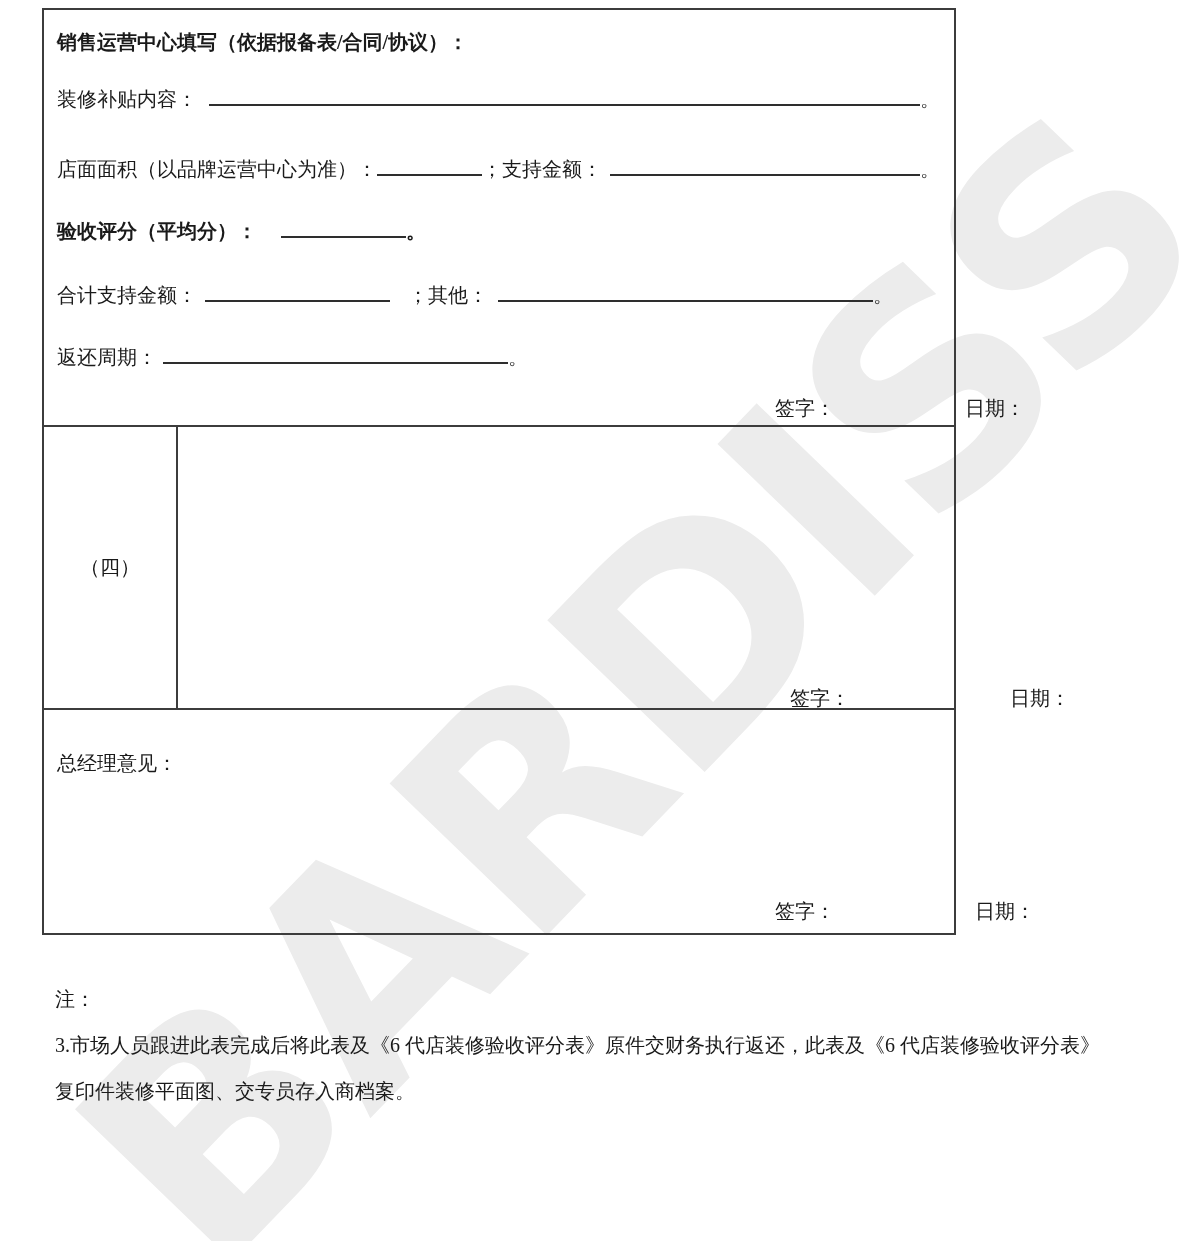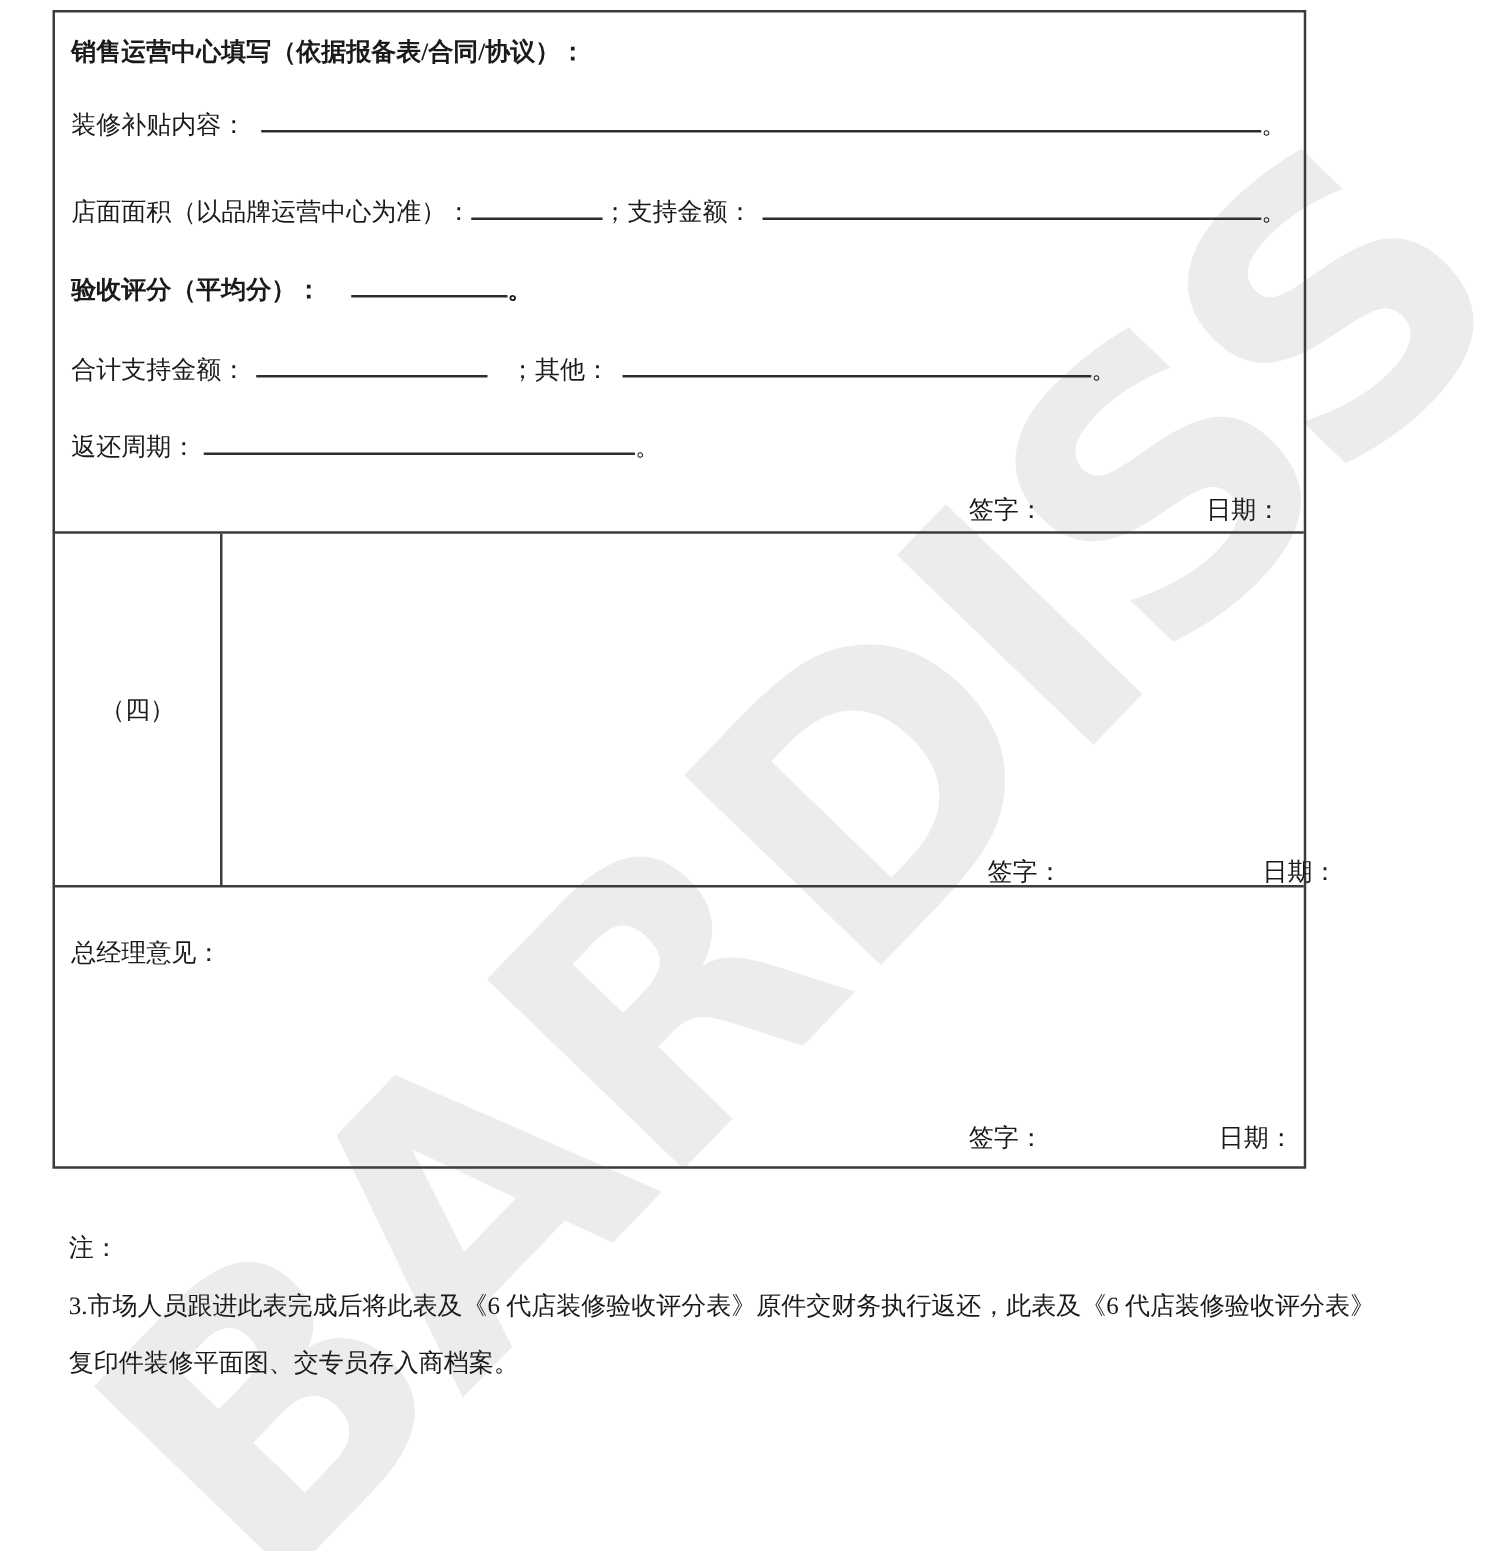--- a/index.html
+++ b/index.html
@@ -22,21 +22,21 @@
     font-size:300px;
     letter-spacing:-4px;
     color:#ececec;
     white-space:nowrap;
     z-index:0;
     user-select:none;
   }
   
   .form-table {
     position:absolute; left:42px; top:8px;
-    width:1003px; height:927px;
+    width:914px; height:927px;
     border:2px solid #3c3c3c;
     z-index:1;
     background:transparent;
   }
   .sec { position:relative; }
   .sec1 { height:417px; border-bottom:2px solid #3c3c3c; }
   .sec2 { height:283px; border-bottom:2px solid #3c3c3c; display:flex; }
   .sec3 { height:219px; }
 
   .sec-title { position:absolute; left:13px; top:20px; font-weight:bold; line-height:1.2; white-space:nowrap; }

